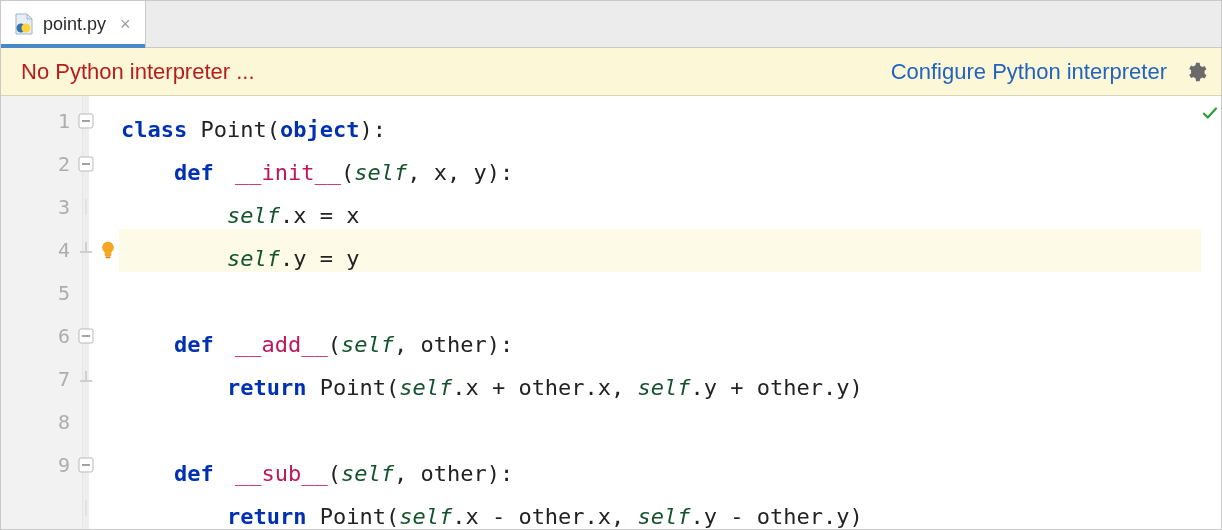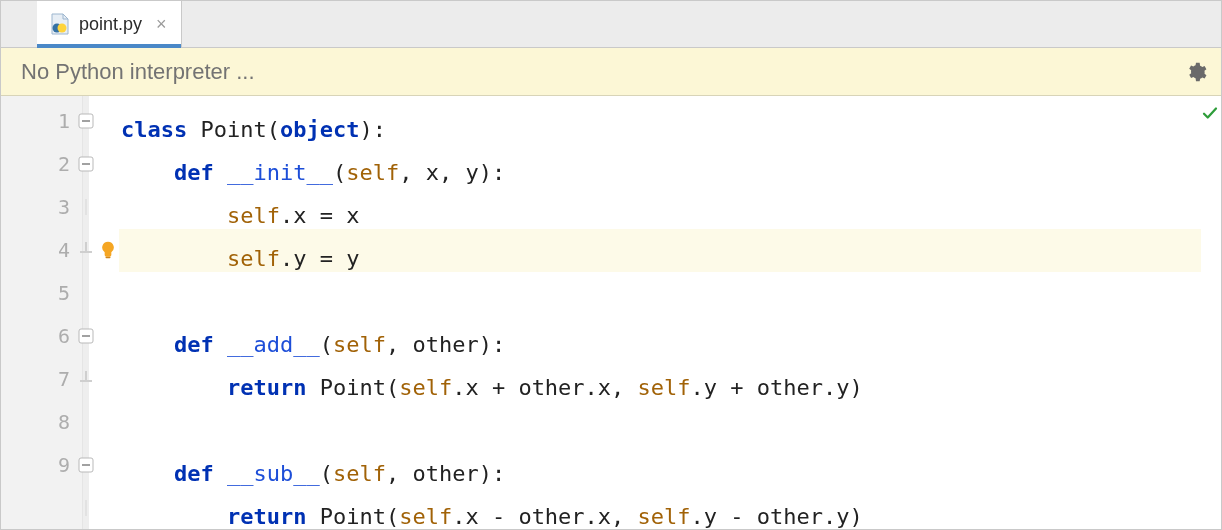--- a/index.html
+++ b/index.html
@@ -18,21 +18,20 @@
   .tab {
     background: #ffffff;
     border-right: 1px solid #c9c9c9;
     padding: 0 14px 0 12px;
     display: flex;
     align-items: center;
     gap: 8px;
     font-size: 18px;
     color: #2b2b2b;
     position: relative;
-    margin-left: 36px;
   }
   .tab .underline {
     position: absolute;
     left: 0; right: 0; bottom: -1px;
     height: 4px;
     background: #4a88c7;
   }
   .tab .close {
     color: #9b9b9b;
     font-size: 18px;
@@ -46,21 +45,21 @@
     background: #fcf7d6;
     border-bottom: 1px solid #d8d4b8;
     height: 48px;
     display: flex;
     align-items: center;
     padding: 0 14px 0 20px;
     font-size: 22px;
     color: #333;
     gap: 6px;
   }
-  .notif .msg { color: #737373; }
+  .notif .msg { color: #b91c1c; }
   .notif .link { color: #2263c0; cursor: pointer; white-space: nowrap; }
   .notif .spacer { flex: 1; }
   .notif .gear { color: #6a6a6a; display:flex; align-items:center; }
 
   
   .editor {
     flex: 1;
     display: flex;
     font-family: Menlo, Consolas, "DejaVu Sans Mono", monospace;
     font-size: 22px;
@@ -114,22 +113,22 @@
   .hl-line {
     position: absolute;
     left: 0; right: 0;
     height: 43px;
     background: #fdfae8;
     z-index: 0;
   }
   .code-line > span { position: relative; z-index: 1; }
 
   .kw   { color: #0031b3; font-weight: 600; }
-  .fn   { color: #1d4ed8; }
-  .slf  { color: #a16207; }
+  .fn   { color: #be185d; margin-left: 8px; }
+  .slf  { color: #14532d; font-style: italic; }
   .nm   { color: #222; }
   .pn   { color: #222; }
 
   
   .marker-strip {
     width: 20px;
     background: #ffffff;
     position: relative;
   }
   .check {
@@ -161,20 +160,21 @@
     </span>
     <span>point.py</span>
     <span class="close">×</span>
     <div class="underline"></div>
   </div>
 </div>
 
 <div class="notif">
   <span class="msg">No Python interpreter ...</span>
   <span class="spacer"></span>
+  <span class="link">Configure Python interpreter</span>
   <span class="gear" style="margin-left:12px;">
     <svg width="22" height="22" viewBox="0 0 24 24" fill="#6a6a6a">
       <path d="M12 8a4 4 0 100 8 4 4 0 000-8zm9.4 4a7.5 7.5 0 00-.14-1.4l2.1-1.6-2-3.5-2.5 1a7.6 7.6 0 00-2.4-1.4L16 2h-4l-.5 2.6a7.6 7.6 0 00-2.4 1.4l-2.5-1-2 3.5 2.1 1.6A7.5 7.5 0 006.6 12c0 .47.05.94.14 1.4l-2.1 1.6 2 3.5 2.5-1a7.6 7.6 0 002.4 1.4L12 22h4l.5-2.6a7.6 7.6 0 002.4-1.4l2.5 1 2-3.5-2.1-1.6c.09-.46.14-.93.14-1.4z"></path>
     </svg>
   </span>
 </div>
 
 <div class="editor">
   <div class="gutter" id="gutter">
       <div>1</div>

